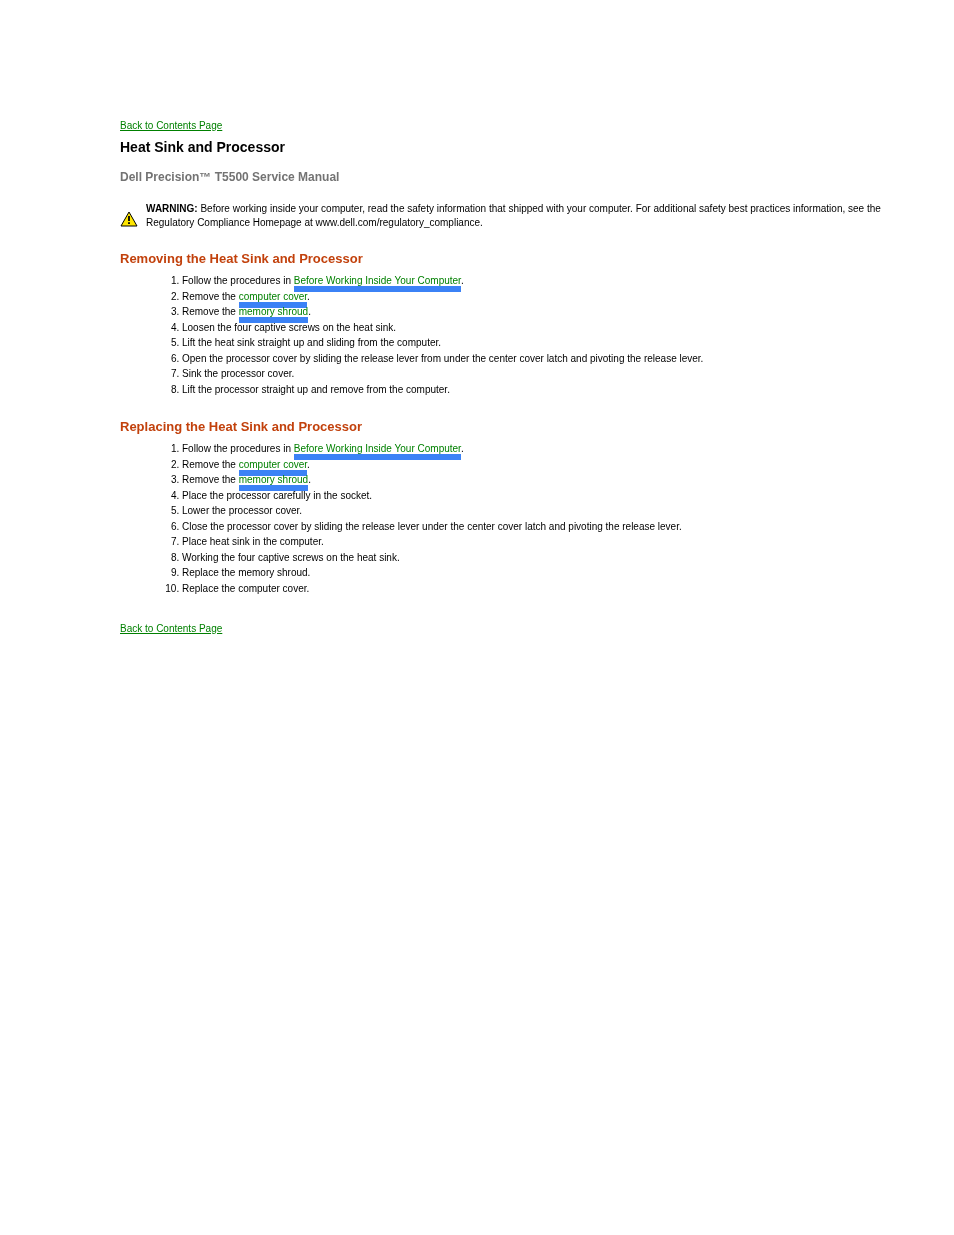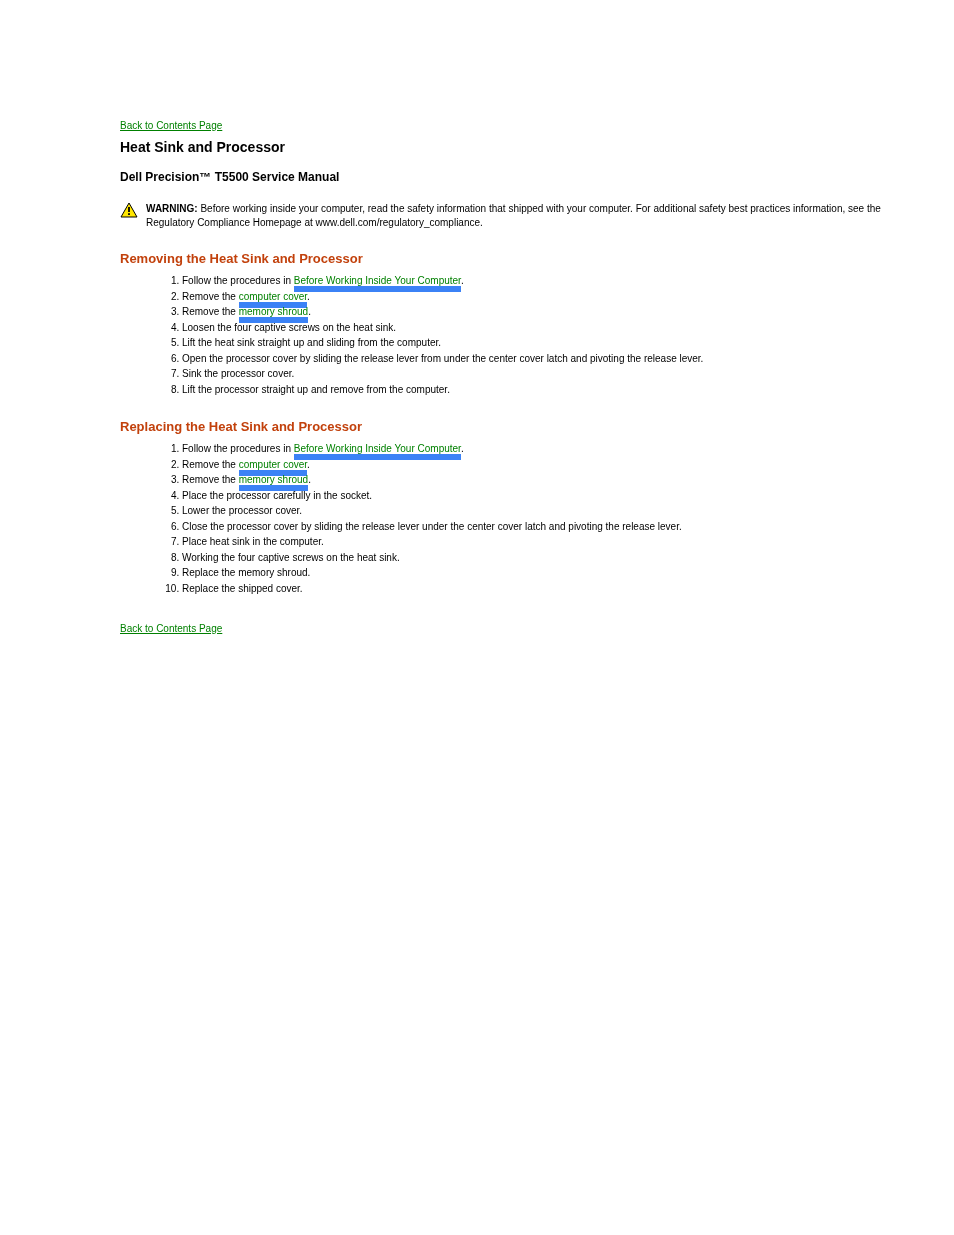--- a/index.html
+++ b/index.html
@@ -22,26 +22,26 @@
   }
   .doc-title {
     font-size: 14px;
     font-weight: bold;
     color: #000000;
     margin-bottom: 15px;
   }
   .doc-subtitle {
     font-size: 12px;
     font-weight: bold;
-    color: #000000;
+    color: #737373;
     margin-bottom: 18px;
   }
   .warning-row {
     display: flex;
-    align-items: flex-start;
+    align-items: flex-end;
     gap: 8px;
     margin-bottom: 22px;
   }
   .warn-icon {
     flex: 0 0 auto;
   }
   .warning-text {
     font-size: 10px;
     line-height: 1.35;
   }
@@ -113,19 +113,19 @@
   <ol class="steps" id="replacing-list">
       <li>Follow the procedures in <span class="ul-span">Before Working Inside Your Computer</span>.</li>
       <li>Remove the <span class="ul-span">computer cover</span>.</li>
       <li>Remove the <span class="ul-span">memory shroud</span>.</li>
       <li>Place the processor carefully in the socket.</li>
       <li>Lower the processor cover.</li>
       <li>Close the processor cover by sliding the release lever under the center cover latch and pivoting the release lever.</li>
       <li>Place heat sink in the computer.</li>
       <li>Working the four captive screws on the heat sink.</li>
       <li>Replace the memory shroud.</li>
-      <li>Replace the shipped cover.</li>
+      <li>Replace the computer cover.</li>
     </ol>
 
   <div class="back-link-gap"></div>
   <div class="back-link">Back to Contents Page</div>
 
 </div>
 
 </body></html>

